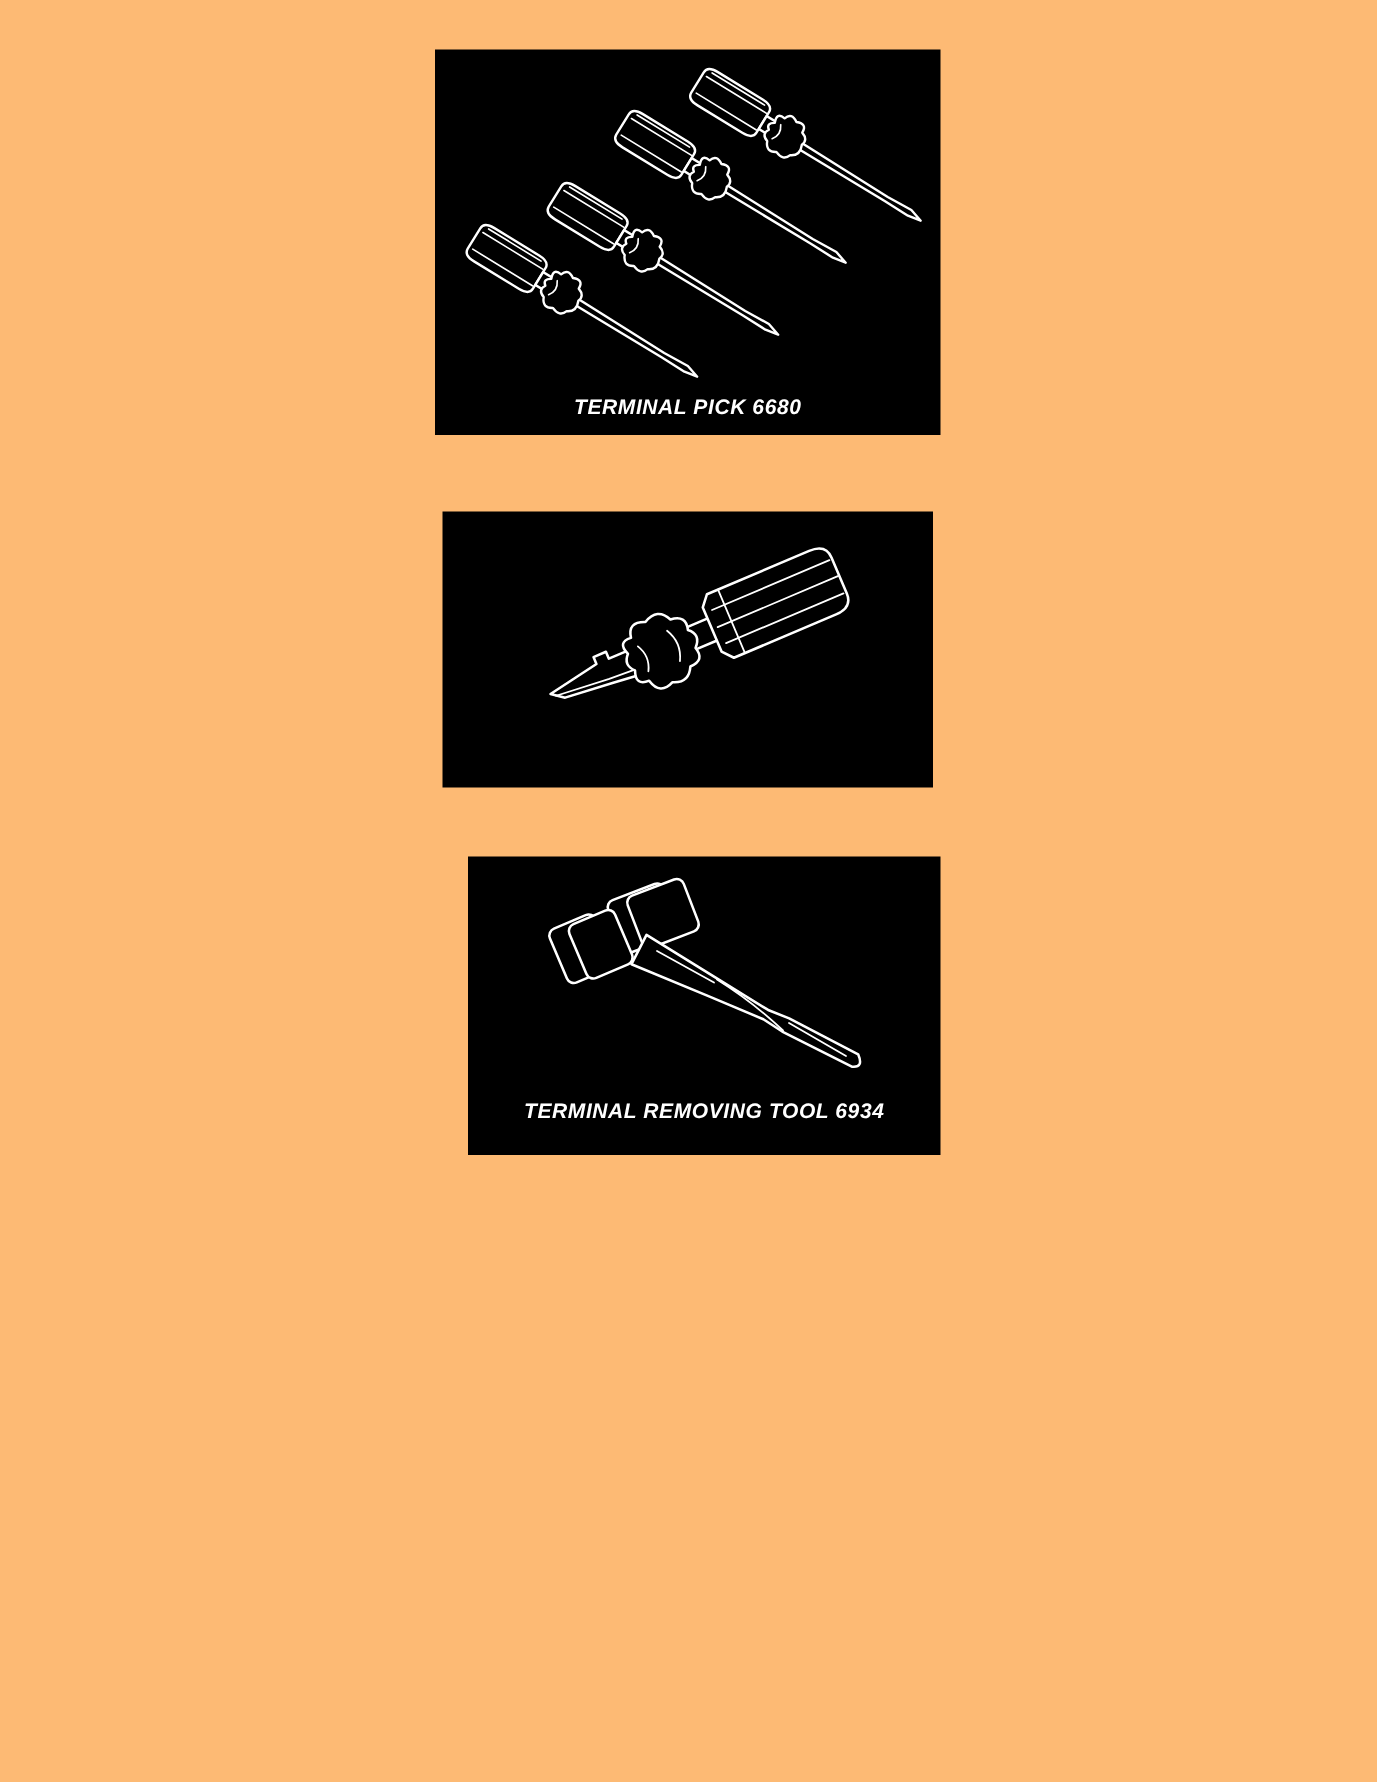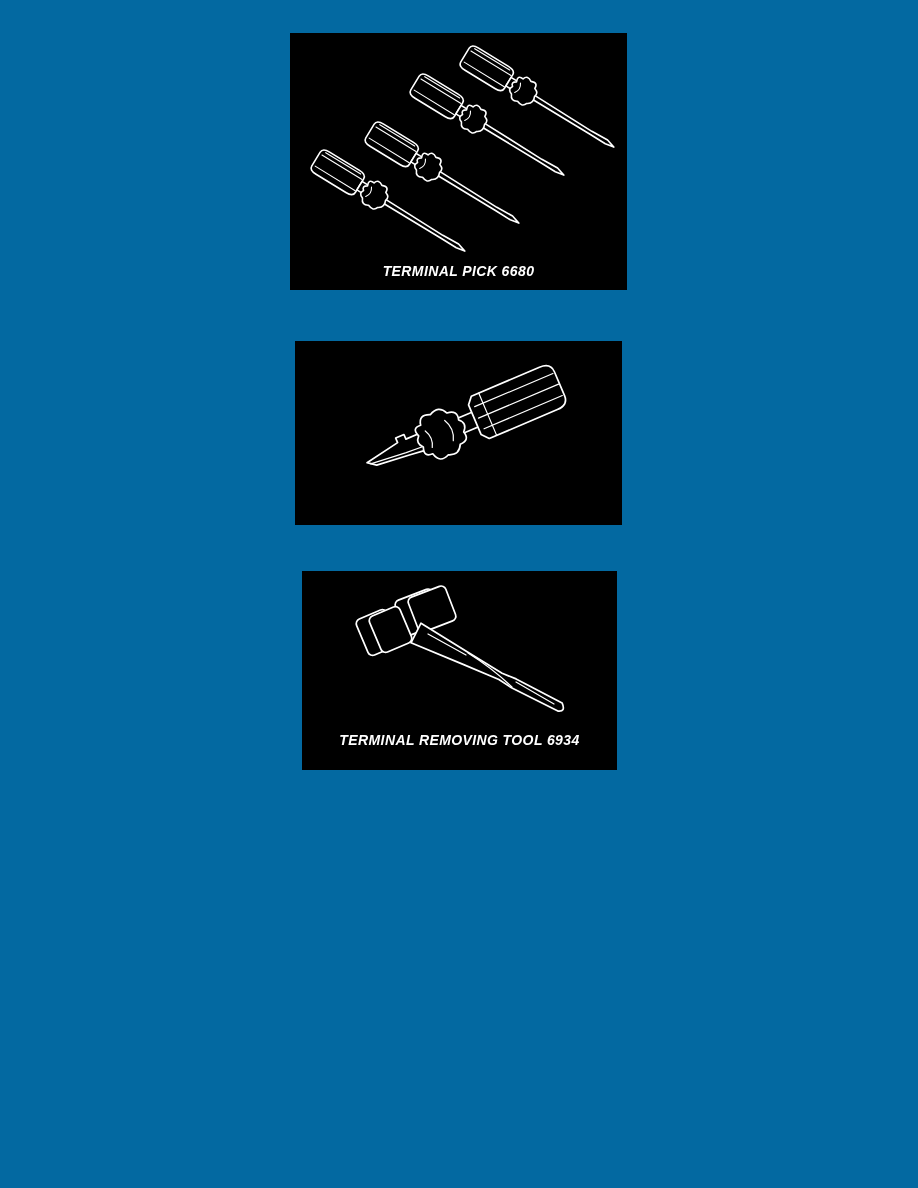--- a/index.html
+++ b/index.html
@@ -4,21 +4,21 @@
 <style>
   html, body {
     margin: 0;
     padding: 0;
     background: #ffffff;
   }
   .page {
     position: relative;
     width: 918px;
     height: 1188px;
-    background: #0369a1;
+    background: #fdba74;
     overflow: hidden;
     font-family: "Liberation Sans", sans-serif;
   }
   .figure-panel {
     position: absolute;
     background: #000000;
   }
   .figure-panel svg {
     position: absolute;
     left: 0;
@@ -32,21 +32,21 @@
     text-align: center;
     color: #ffffff;
     font-weight: bold;
     font-style: italic;
     font-size: 14px;
     letter-spacing: 0.4px;
     white-space: nowrap;
   }
   #panel-pick    { left: 290px; top: 33px;  width: 337px; height: 257px; }
   #panel-6932    { left: 295px; top: 341px; width: 327px; height: 184px; }
-  #panel-6934    { left: 302px; top: 571px; width: 315px; height: 199px; }
+  #panel-6934    { left: 312px; top: 571px; width: 315px; height: 199px; }
   #panel-pick .figure-caption { bottom: 11px; }
   #panel-6932 .figure-caption { bottom: 13px; }
   #panel-6934 .figure-caption { bottom: 22px; }
 </style>
 </head>
 <body>
 
 <div class="page">
 
   <div class="figure-panel" id="panel-pick">

